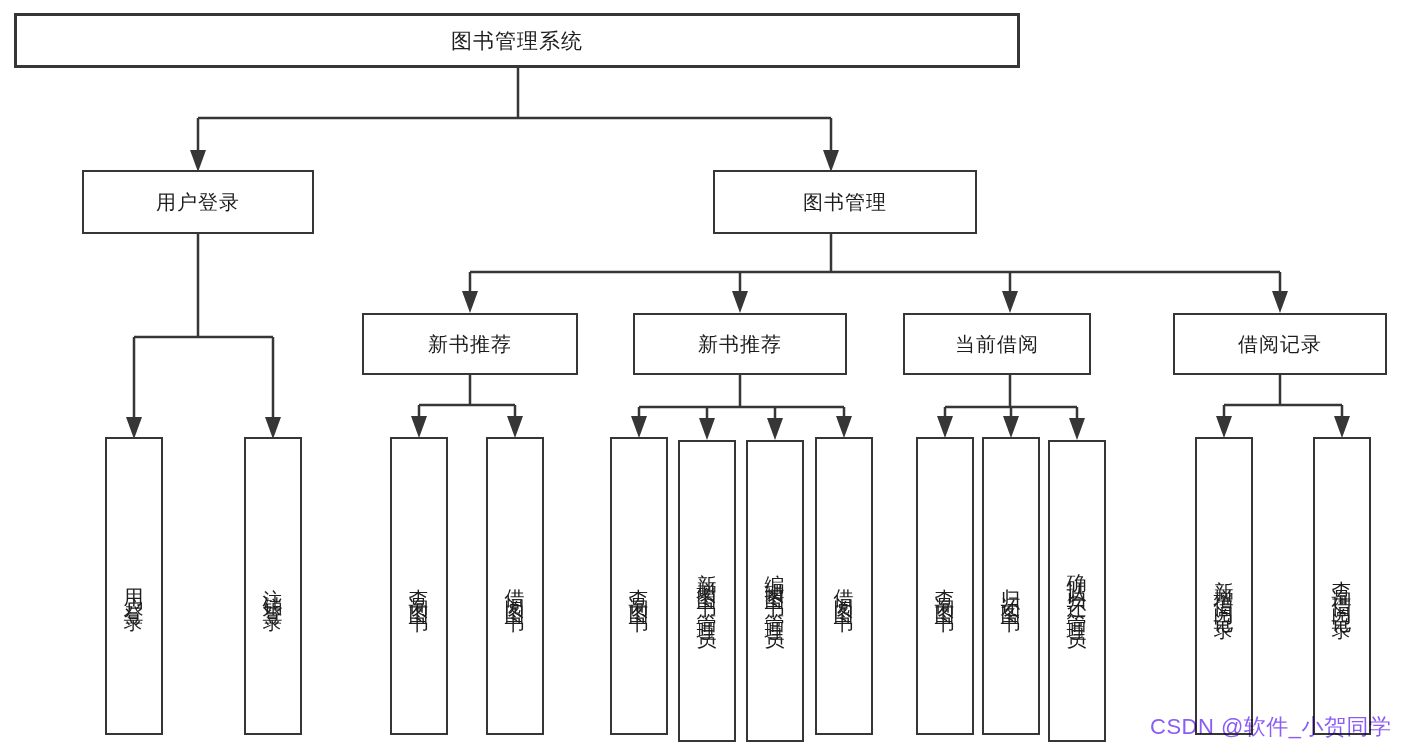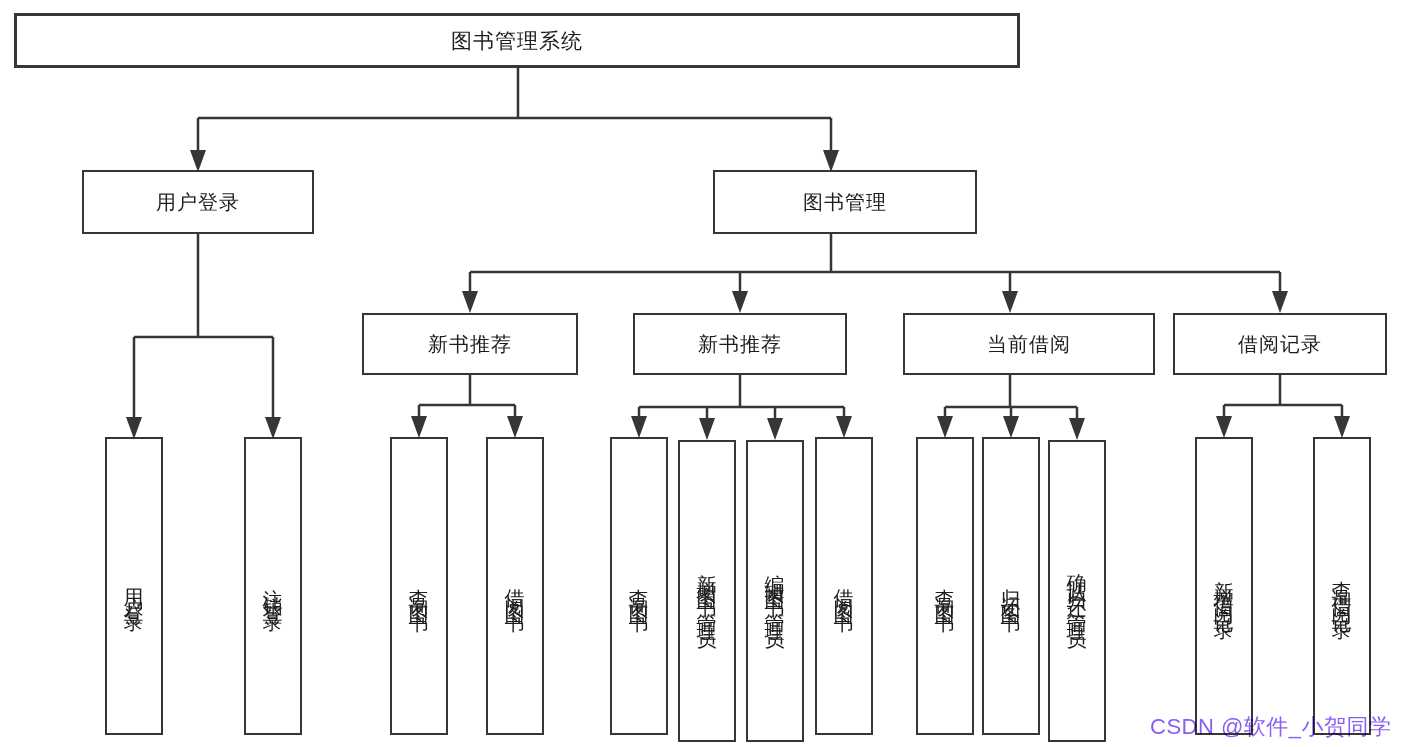--- a/index.html
+++ b/index.html
@@ -81,21 +81,21 @@
     </g>
   </svg>
 
   <div class="node root" style="left:14px;top:13px;width:1006px;height:55px">图书管理系统</div>
 
   <div class="node" style="left:82px;top:170px;width:232px;height:64px">用户登录</div>
   <div class="node" style="left:713px;top:170px;width:264px;height:64px">图书管理</div>
 
   <div class="node" style="left:362px;top:313px;width:216px;height:62px">新书推荐</div>
   <div class="node" style="left:633px;top:313px;width:214px;height:62px">新书推荐</div>
-  <div class="node" style="left:903px;top:313px;width:252px;height:62px">当前借阅</div>
+  <div class="node" style="left:903px;top:313px;width:188px;height:62px">当前借阅</div>
   <div class="node" style="left:1173px;top:313px;width:214px;height:62px">借阅记录</div>
 
   <div class="node v" style="left:105px;top:437px;width:58px;height:298px">用户登录</div>
   <div class="node v" style="left:244px;top:437px;width:58px;height:298px">注销登录</div>
 
   <div class="node v" style="left:390px;top:437px;width:58px;height:298px">查询图书</div>
   <div class="node v" style="left:486px;top:437px;width:58px;height:298px">借阅图书</div>
 
   <div class="node v" style="left:610px;top:437px;width:58px;height:298px">查询图书</div>
   <div class="node v" style="left:678px;top:440px;width:58px;height:302px">新增图书（管理员）</div>

